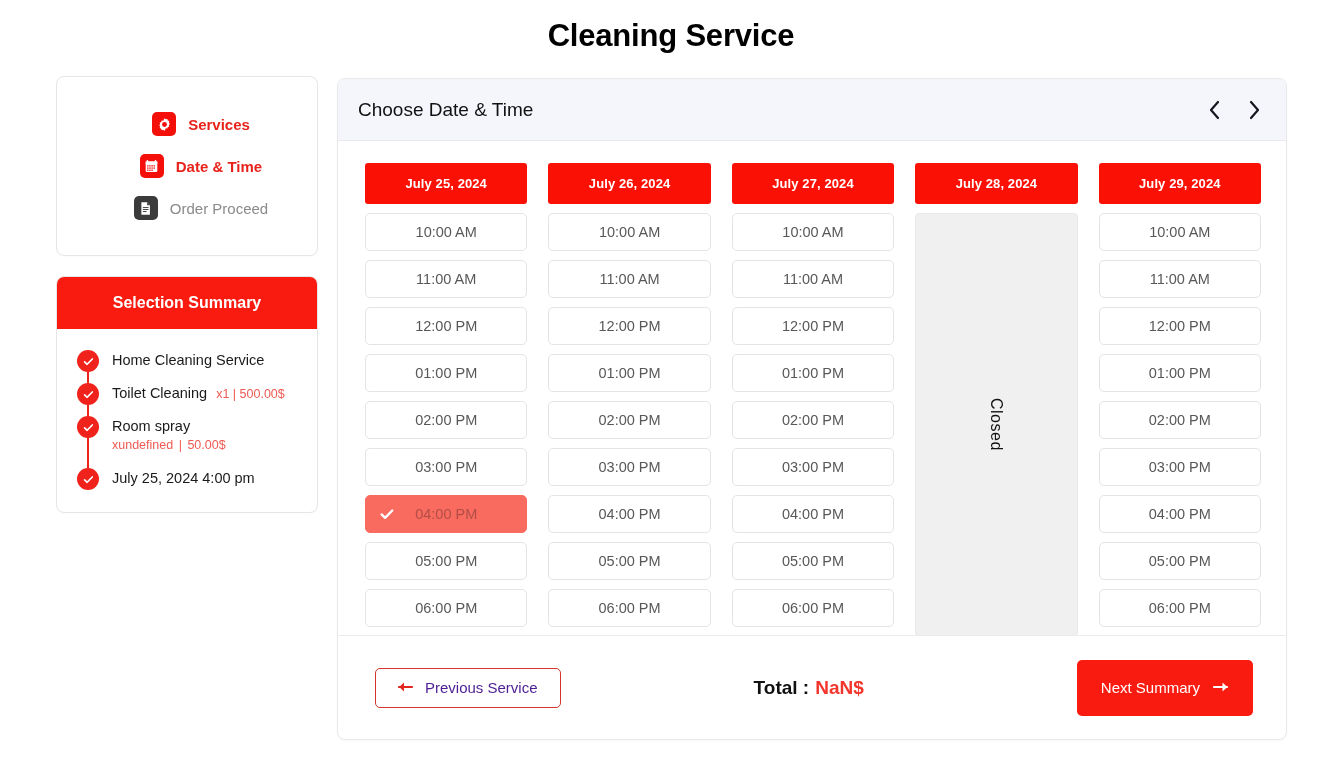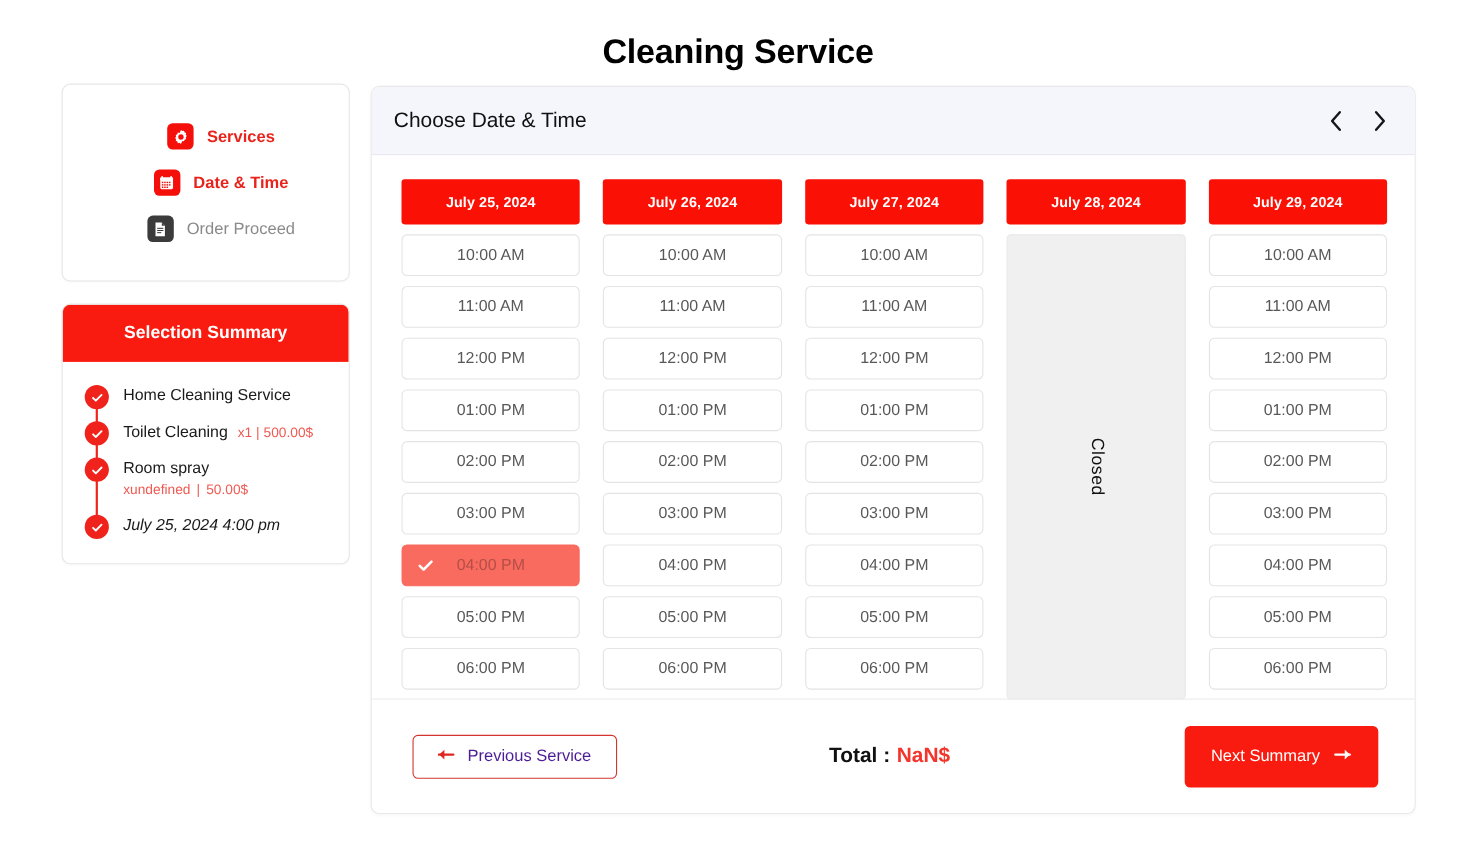--- a/index.html
+++ b/index.html
@@ -7,21 +7,21 @@
     width: 1342px; height: 765px;
     background: #ffffff;
     font-family: "Liberation Sans", sans-serif;
     overflow: hidden;
   }
 
   .page { position: relative; width: 1342px; height: 765px; }
 
   
   .page-title {
-    position: absolute; top: 29px; left: 0; width: 1342px;
+    position: absolute; top: 18px; left: 0; width: 1342px;
     text-align: center;
     font-size: 31px; font-weight: bold; color: #000000;
     letter-spacing: -0.2px;
   }
 
   
   .left-col {
     position: absolute; left: 56px; top: 76px; width: 262px;
   }
 
@@ -76,21 +76,21 @@
   .tl-line {
     position: absolute;
     left: 10px; top: 16px; bottom: 16px;
     width: 2px; background: #f0231c;
   }
   .tl-item {
     position: relative;
     display: flex; align-items: flex-start; gap: 13px;
     margin-bottom: 10px;
   }
-  .tl-item:last-child { margin-bottom: 0; font-style: italic; }
+  .tl-item:last-child { margin-bottom: 0; }
   .tl-dot {
     position: relative; z-index: 2;
     width: 22px; height: 22px; border-radius: 50%;
     background: #f0231c;
     flex: 0 0 22px;
     display: flex; align-items: center; justify-content: center;
     margin-top: 1px;
   }
   .tl-dot svg { display:block; }
   .tl-text { padding-top: 1px; }

